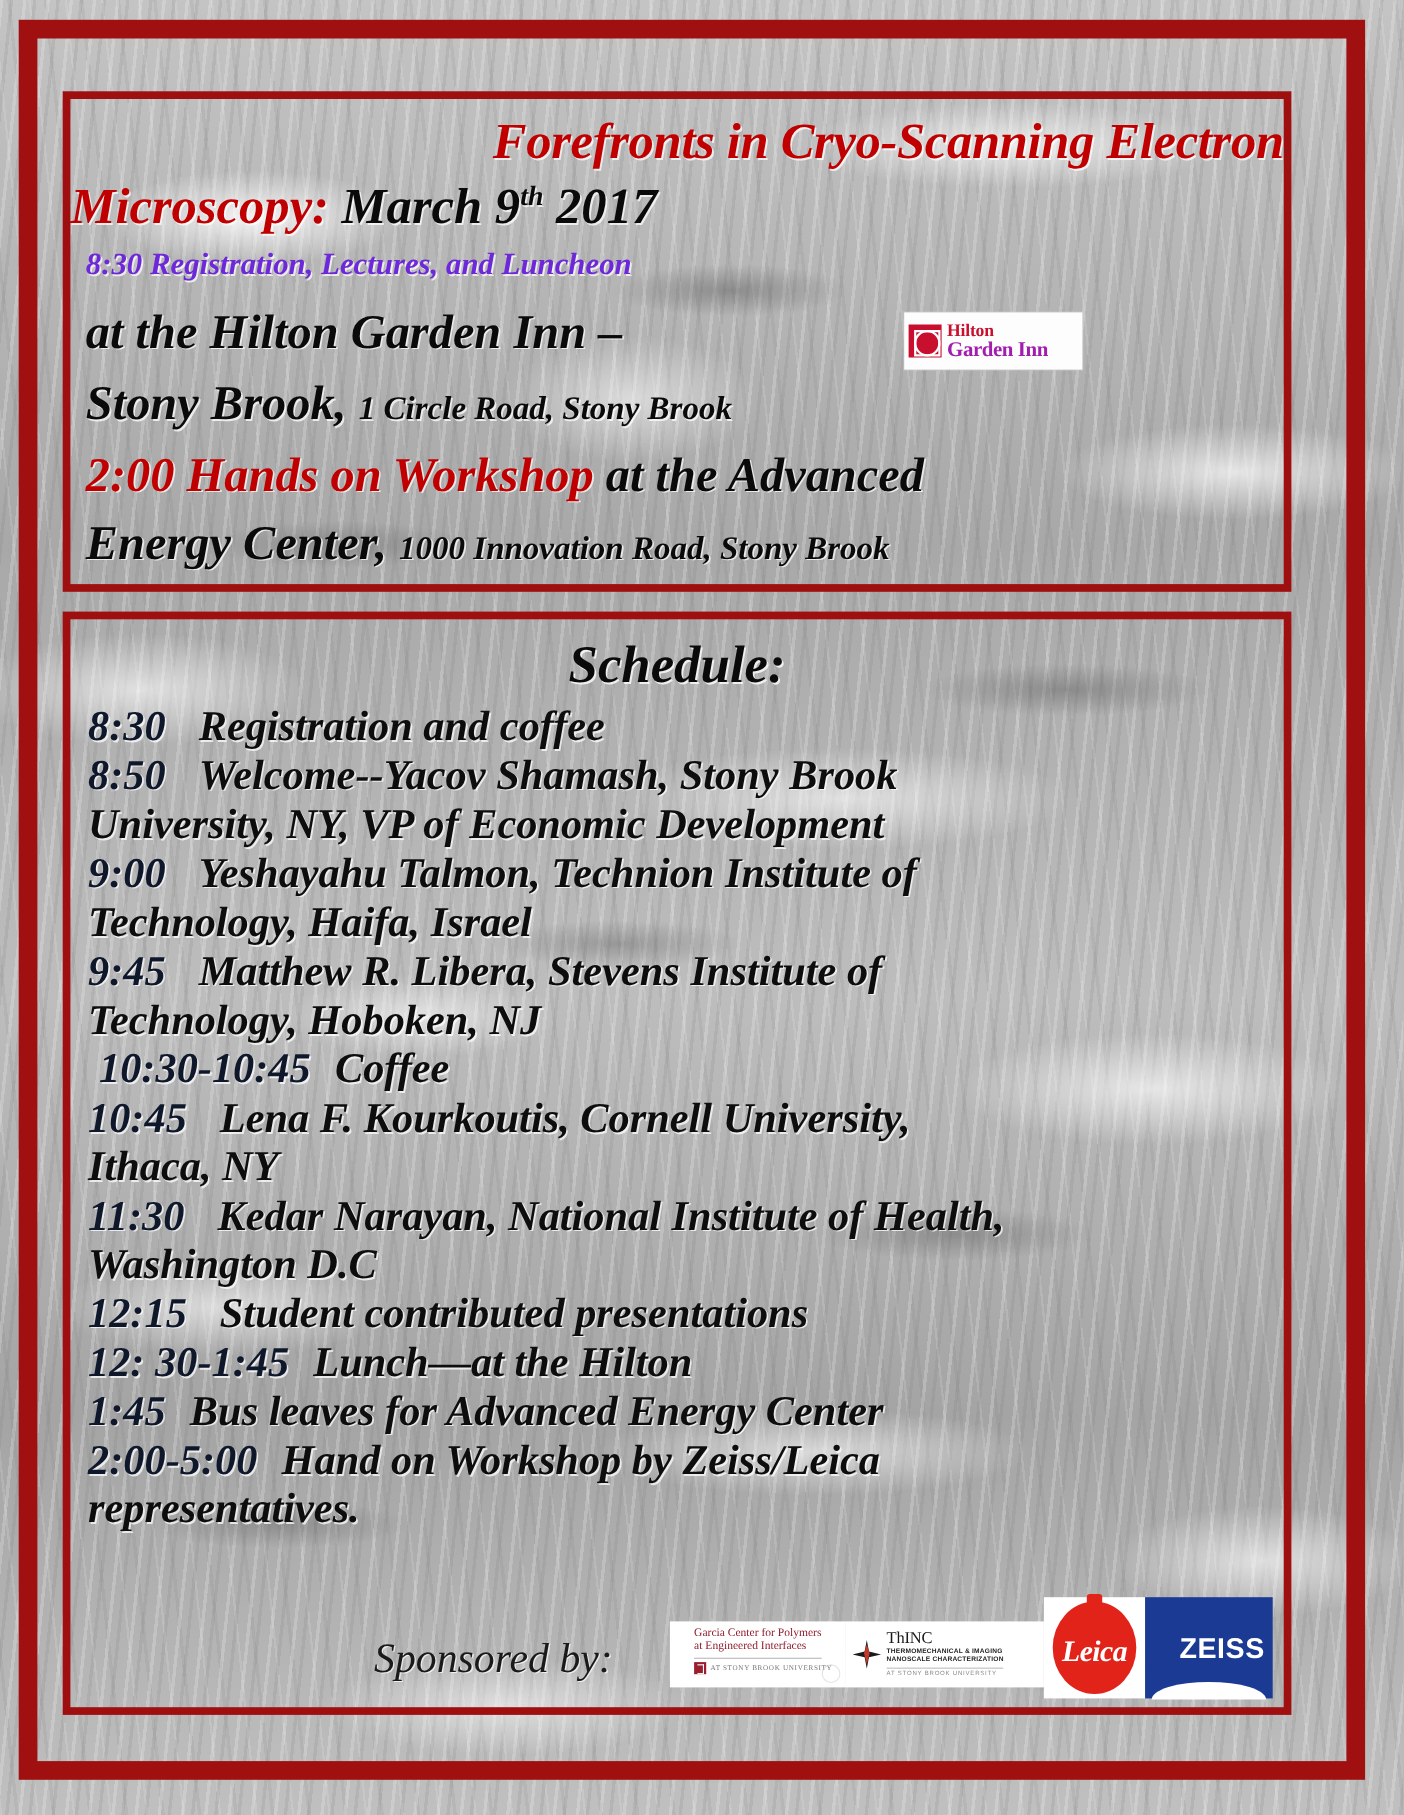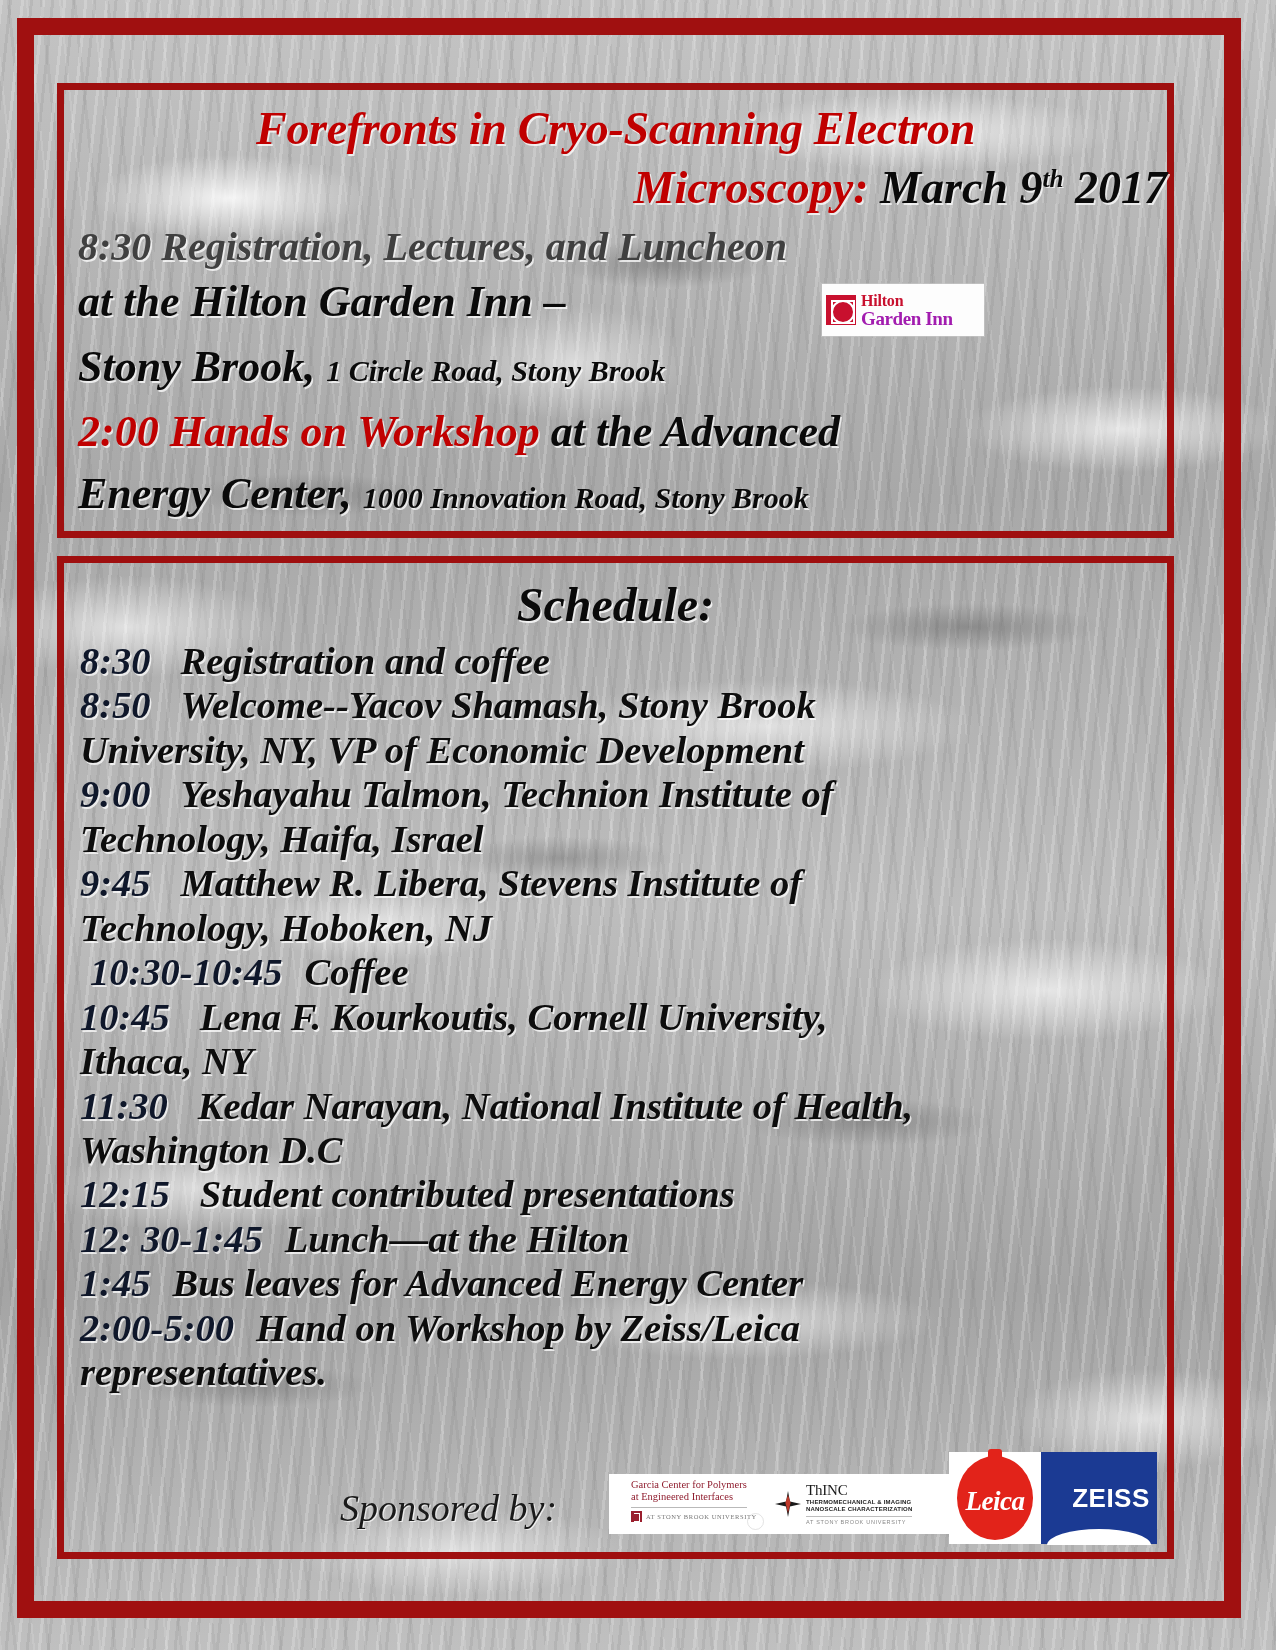--- a/index.html
+++ b/index.html
@@ -97,31 +97,31 @@
     color: #111;
     line-height: 1.0;
     white-space: nowrap;
     text-shadow: 1.5px 1.5px 0 rgba(255,255,255,.75);
   }
   .red   { color: #c00000; }
   .black { color: #0a0a0a; }
 
   #hl1 {
     position: absolute; left: 0; right: 0; top: 16px;
-    text-align: center; font-size: 46px; letter-spacing: -.3px;
+    text-align: right; font-size: 46px; letter-spacing: -.3px;
   }
   #hl2 {
     position: absolute; left: 0; right: 0; top: 75px;
-    text-align: right; font-size: 46px;
+    text-align: left; font-size: 46px;
   }
   #hl2 .date { font-style: italic; font-weight: bold; }
   #hl2 sup { font-size: .55em; vertical-align: super; }
   #hl3 {
     position: absolute; left: 14px; top: 137px;
-    font-size: 40px; color: #404040;
+    font-size: 28px; color: #6d28d9;
   }
   #hl4 {
     position: absolute; left: 14px; top: 190px;
     font-size: 44px;
   }
   #hl5 {
     position: absolute; left: 14px; top: 255px;
     font-size: 44px;
   }
   #hl5 .addr { font-size: 30px; }

